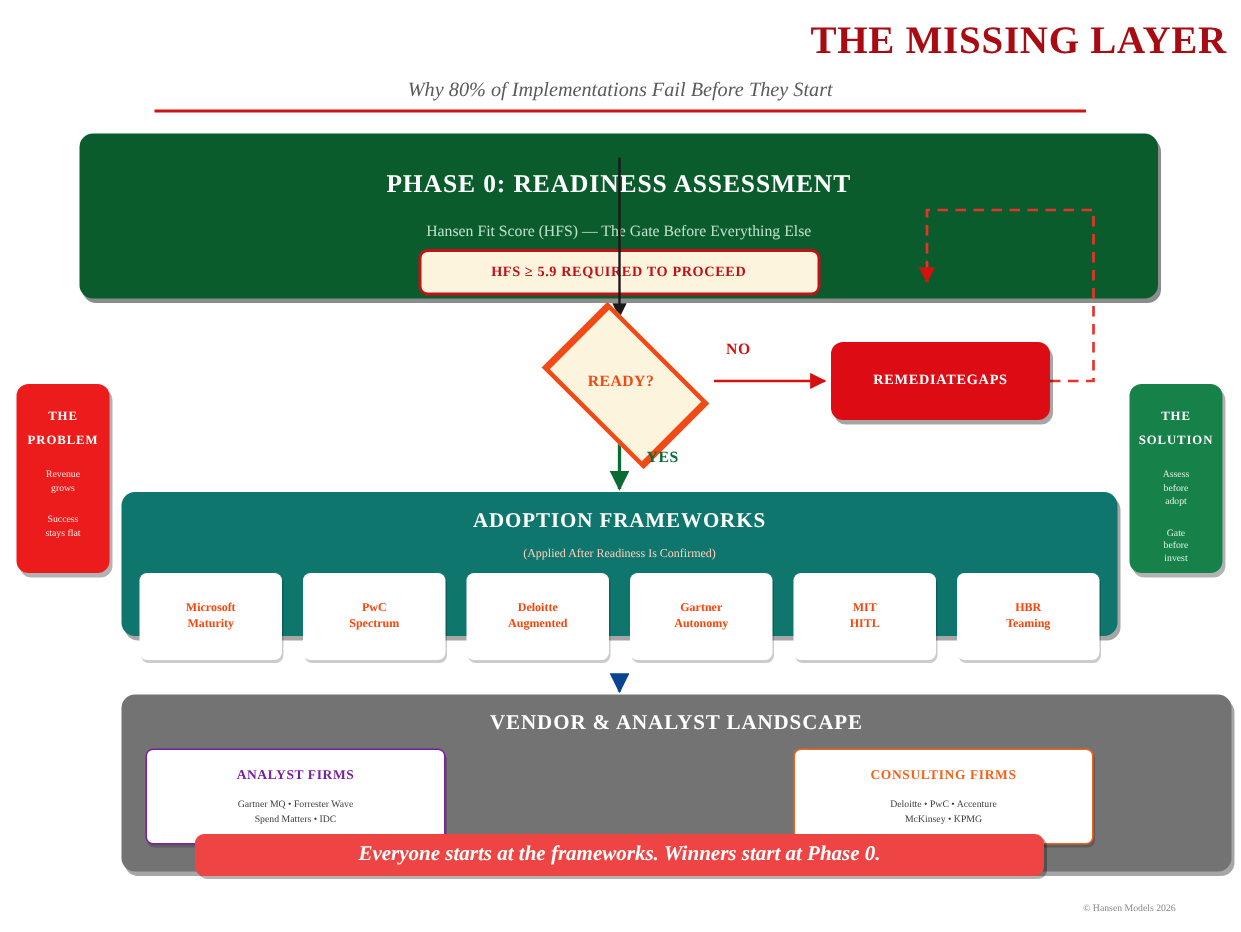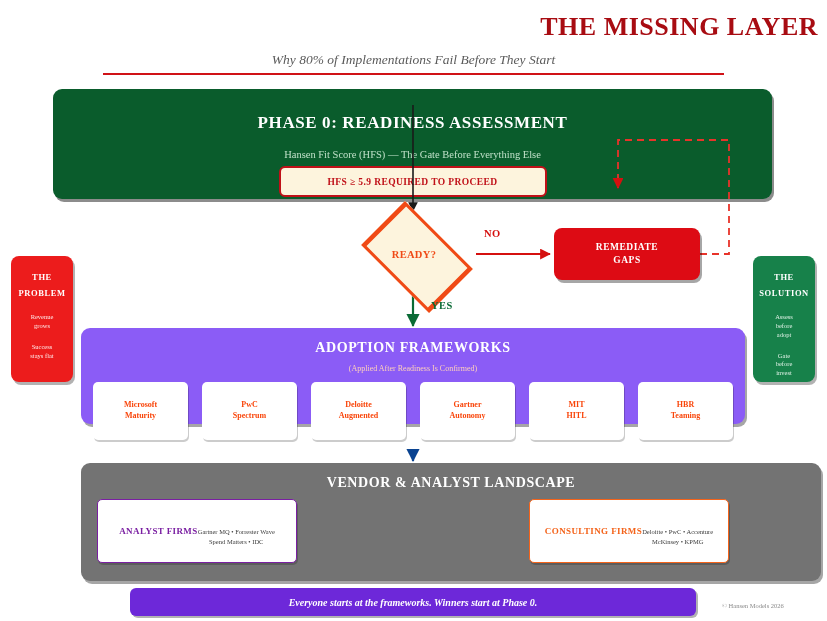--- a/index.html
+++ b/index.html
@@ -71,21 +71,21 @@
   .lbl-yes{
     position:absolute;left:431px;top:300px;
     color:#0a6b35;font-size:10.5px;font-weight:bold;letter-spacing:.4px;
   }
 
   
   .remediate{
     position:absolute;left:554px;top:228px;width:146px;height:52px;
     background:#dd0b14;border-radius:8px;
     box-shadow:2px 3px 0 rgba(0,0,0,.35);
-    display:flex;flex-direction:column;align-items:center;justify-content:center;
+    display:flex;flex-direction:row;align-items:center;justify-content:center;
     color:#ffffff;font-size:9.5px;font-weight:bold;letter-spacing:.5px;line-height:1.35;
   }
 
   
   .rail{
     position:absolute;width:62px;border-radius:8px;
     display:flex;flex-direction:column;align-items:center;
     box-shadow:2px 3px 0 rgba(0,0,0,.3);
   }
   .rail-problem{left:11px;top:256px;height:126px;background:#ec1c1c;}
@@ -95,21 +95,21 @@
     text-align:center;line-height:1.9;margin-top:13px;
   }
   .rail-item{
     color:#ffe9e9;font-size:6.5px;text-align:center;line-height:1.35;margin-top:12px;
   }
   .rail-solution .rail-item{color:#dff2e6;}
 
   
   .adopt{
     position:absolute;left:81px;top:328px;width:664px;height:96px;
-    background:#8b5cf6;border-radius:9px;
+    background:#0f766e;border-radius:9px;
     box-shadow:2px 3px 0 rgba(0,0,0,.35);
   }
   .adopt-title{
     position:absolute;left:0;top:12px;width:100%;text-align:center;
     color:#ffffff;font-size:14px;font-weight:bold;letter-spacing:.6px;
   }
   .adopt-sub{
     position:absolute;left:0;top:36px;width:100%;text-align:center;
     color:#ffd0bb;font-size:8px;
   }
@@ -133,40 +133,40 @@
   .vendor-title{
     position:absolute;left:0;top:12px;width:100%;text-align:center;
     color:#ffffff;font-size:14px;font-weight:bold;letter-spacing:.6px;
   }
   .vendor-cards{
     position:absolute;left:16px;top:36px;width:632px;height:62px;
     display:flex;justify-content:space-between;
   }
   .v-card{
     width:198px;height:62px;background:#ffffff;border-radius:5px;
-    display:flex;flex-direction:row;align-items:center;justify-content:center;
+    display:flex;flex-direction:column;align-items:center;justify-content:center;
     box-shadow:1px 2px 0 rgba(0,0,0,.2);
   }
   .v-card.analyst{border:1.5px solid #7a1fa2;}
   .v-card.solution{border:1.5px solid #1085bd;}
   .v-card.consult{border:1.5px solid #f4631a;}
   .v-head{font-size:9px;font-weight:bold;letter-spacing:.4px;}
   .analyst .v-head{color:#7a1fa2;}
   .solution .v-head{color:#1060bd;}
   .consult .v-head{color:#f4631a;}
   .v-body{
     margin-top:11px;font-size:6.5px;color:#3c3c3c;text-align:center;line-height:1.45;
   }
 
   
   .footer{
-    position:absolute;left:130px;top:588px;width:566px;height:28px;
-    background:#6d28d9;border-radius:6px;
+    position:absolute;left:130px;top:556px;width:566px;height:28px;
+    background:#ef4444;border-radius:6px;
     display:flex;align-items:center;justify-content:center;
-    color:#ffffff;font-size:10px;font-style:italic;font-weight:bold;
+    color:#ffffff;font-size:14px;font-style:italic;font-weight:bold;
     box-shadow:2px 2px 0 rgba(0,0,0,.3);
   }
   .copyright{
     position:absolute;left:722px;top:602px;
     color:#8a8a8a;font-size:6.5px;
   }
 </style>
 </head>
 <body>
 

